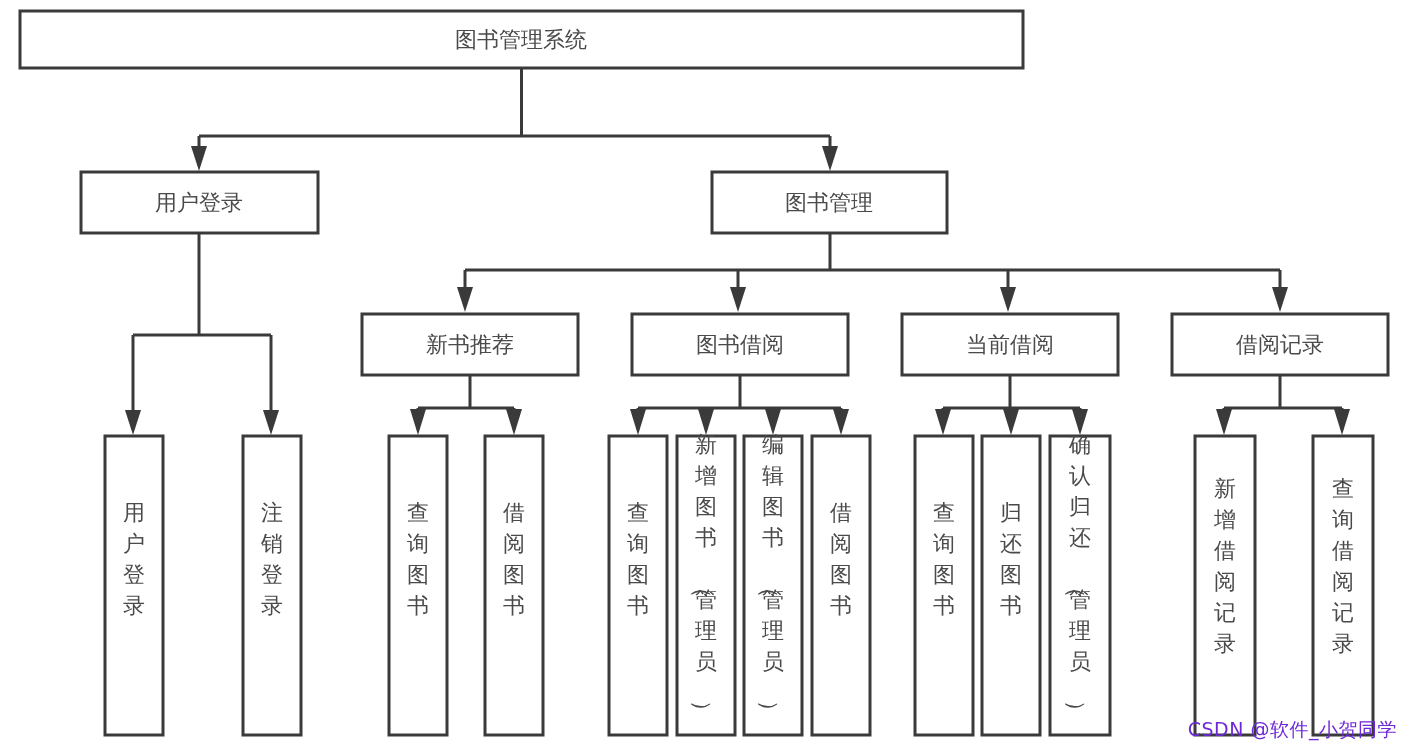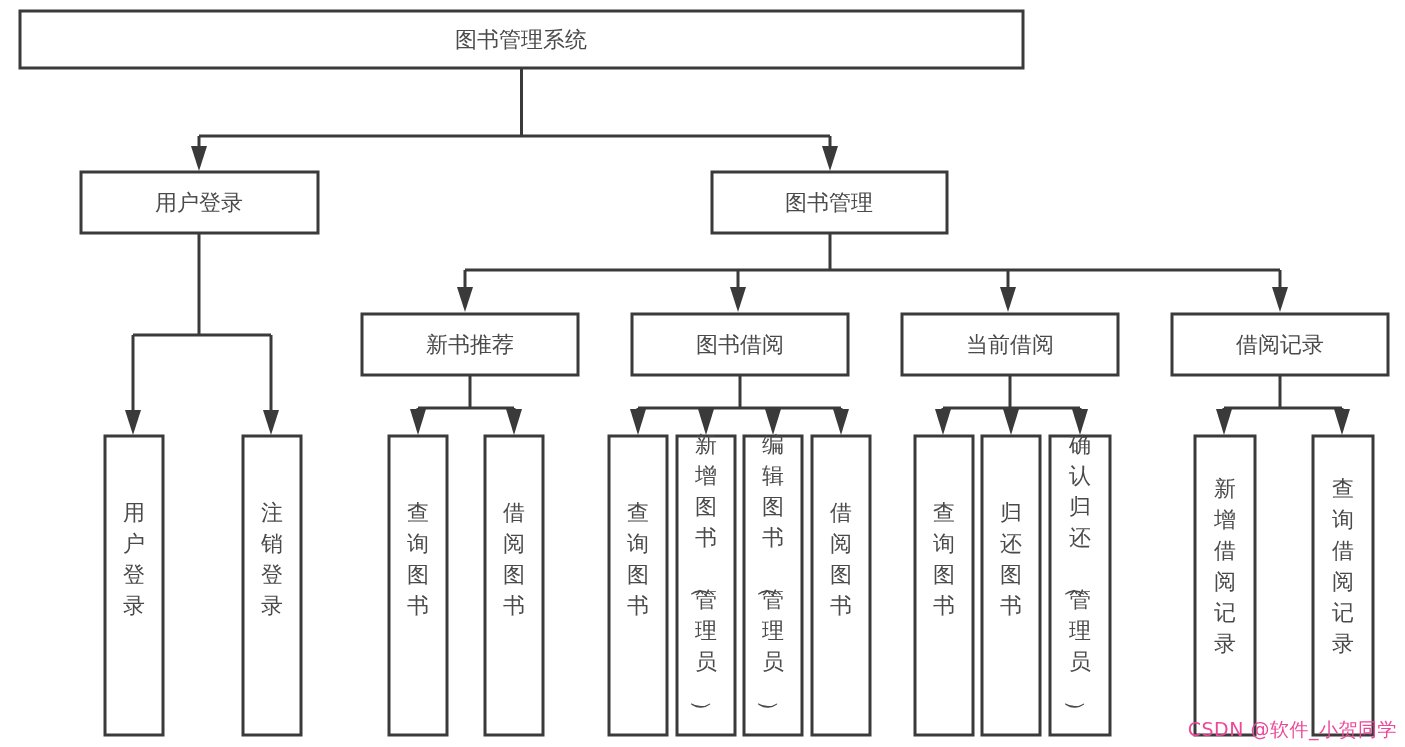--- a/index.html
+++ b/index.html
@@ -28,21 +28,21 @@
   .node-label-vertical{
     fill:#4a4a4a;
     font-family:"DejaVu Sans","Liberation Sans",sans-serif;
     font-size:22px;
     text-anchor:middle;
     white-space:pre;
   }
   .watermark{
     position:absolute;
     right:8px;bottom:4px;
-    color:#ec4899;
+    color:#6d28d9;
     font-size:19px;
     font-family:"DejaVu Sans","Liberation Sans",sans-serif;
     letter-spacing:0.5px;
     user-select:none;
     pointer-events:none;
   }
 </style>
 </head>
 <body>
 

